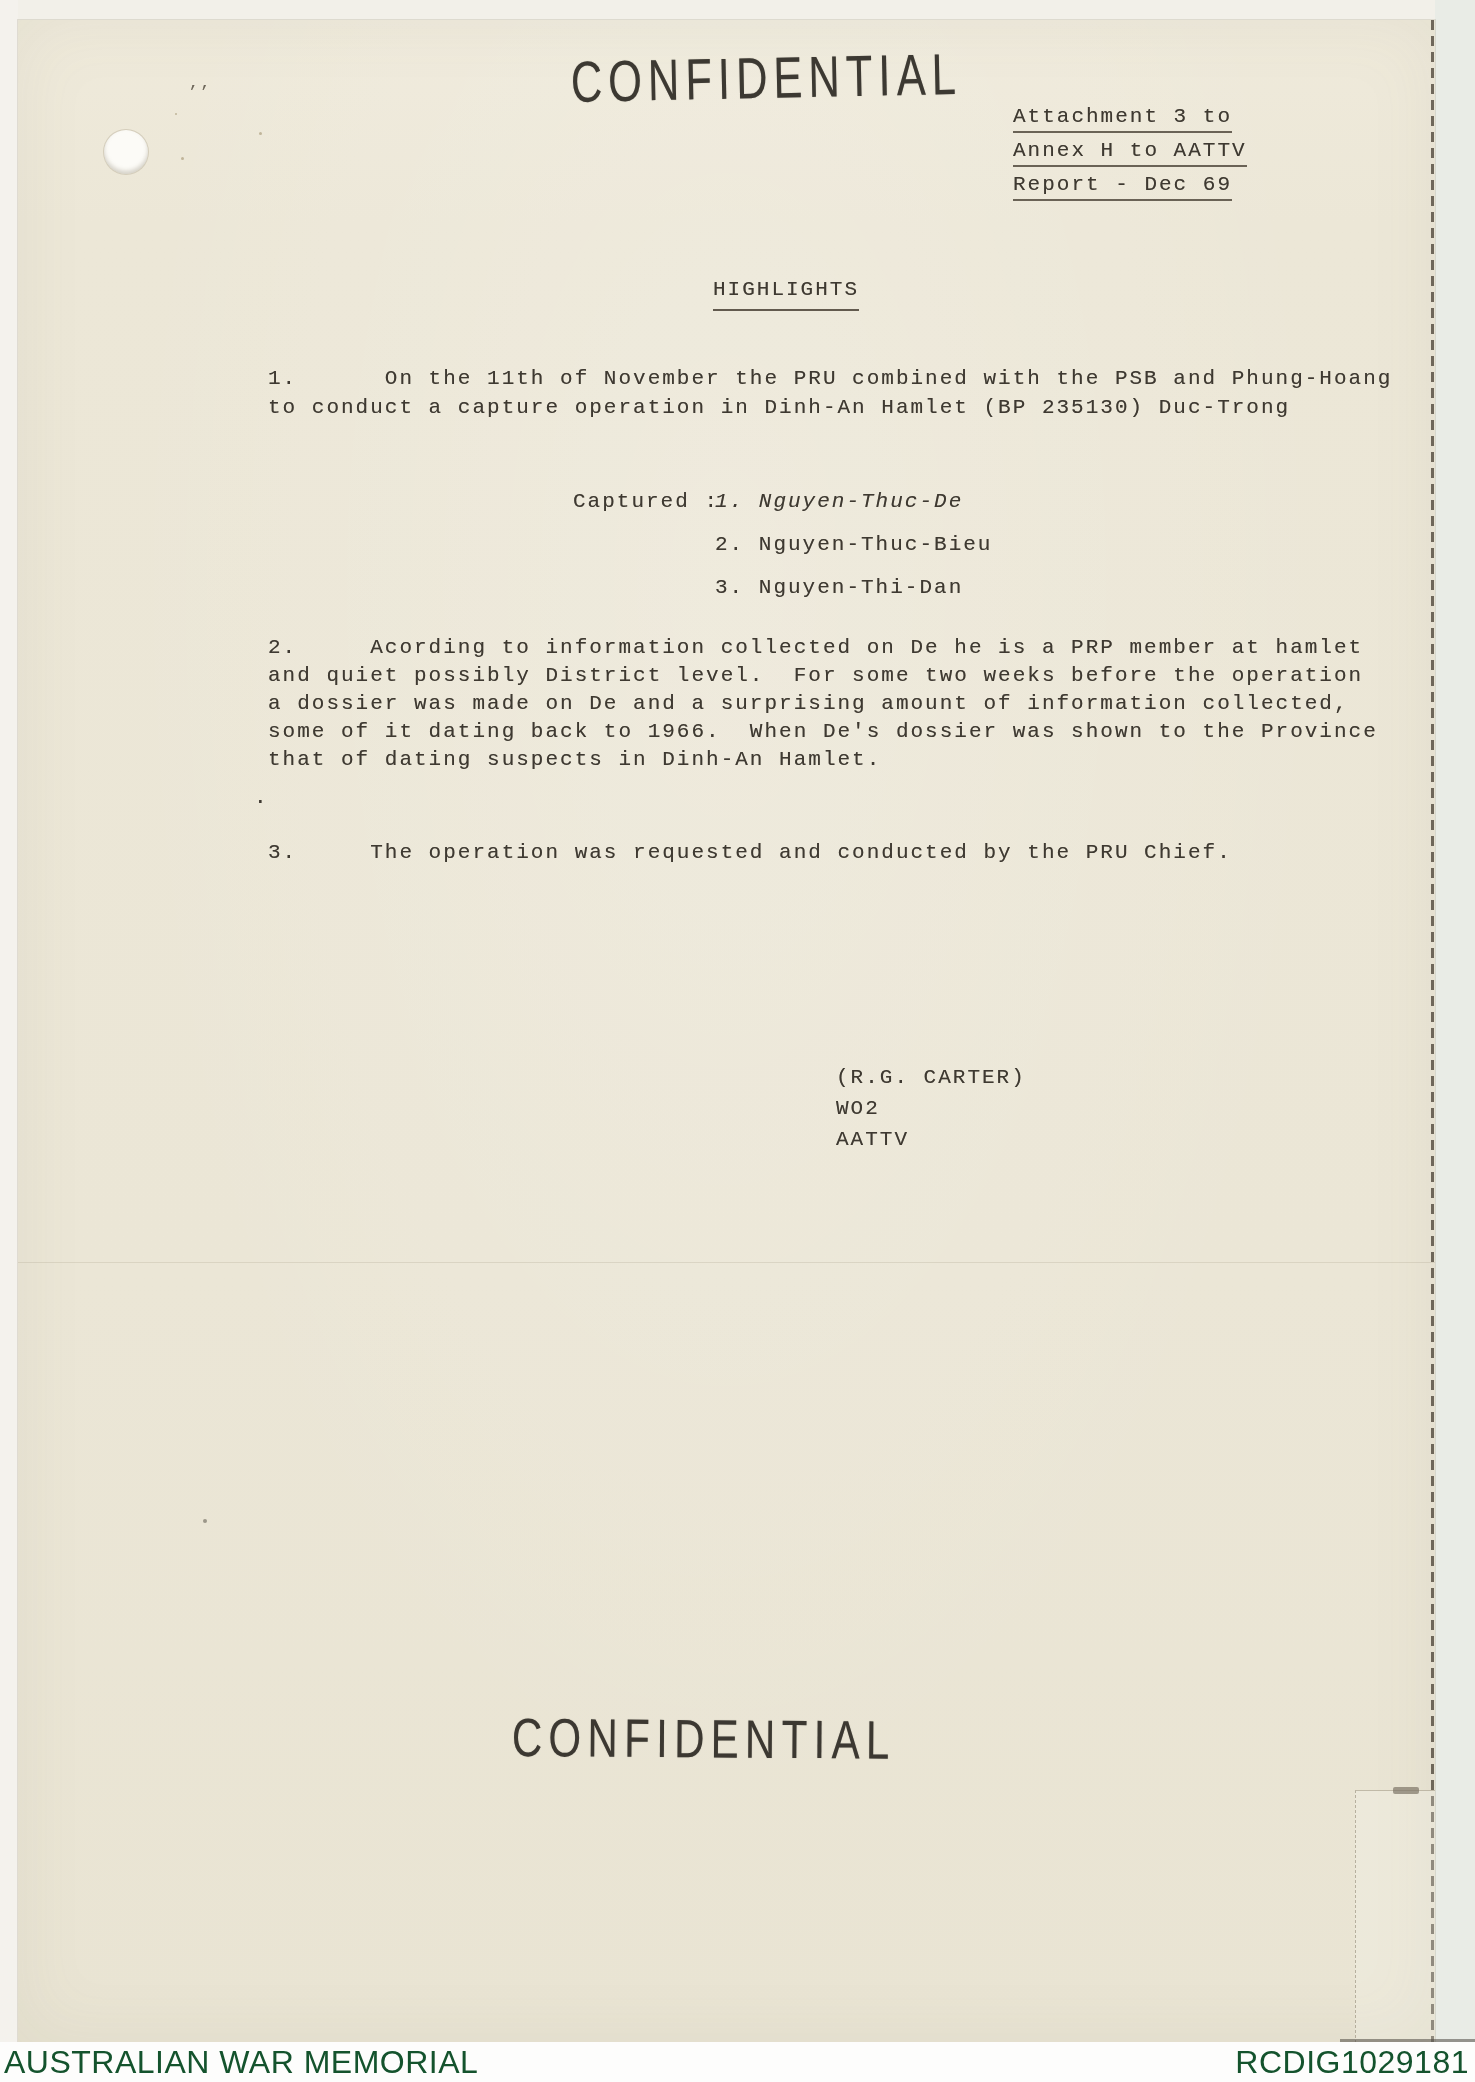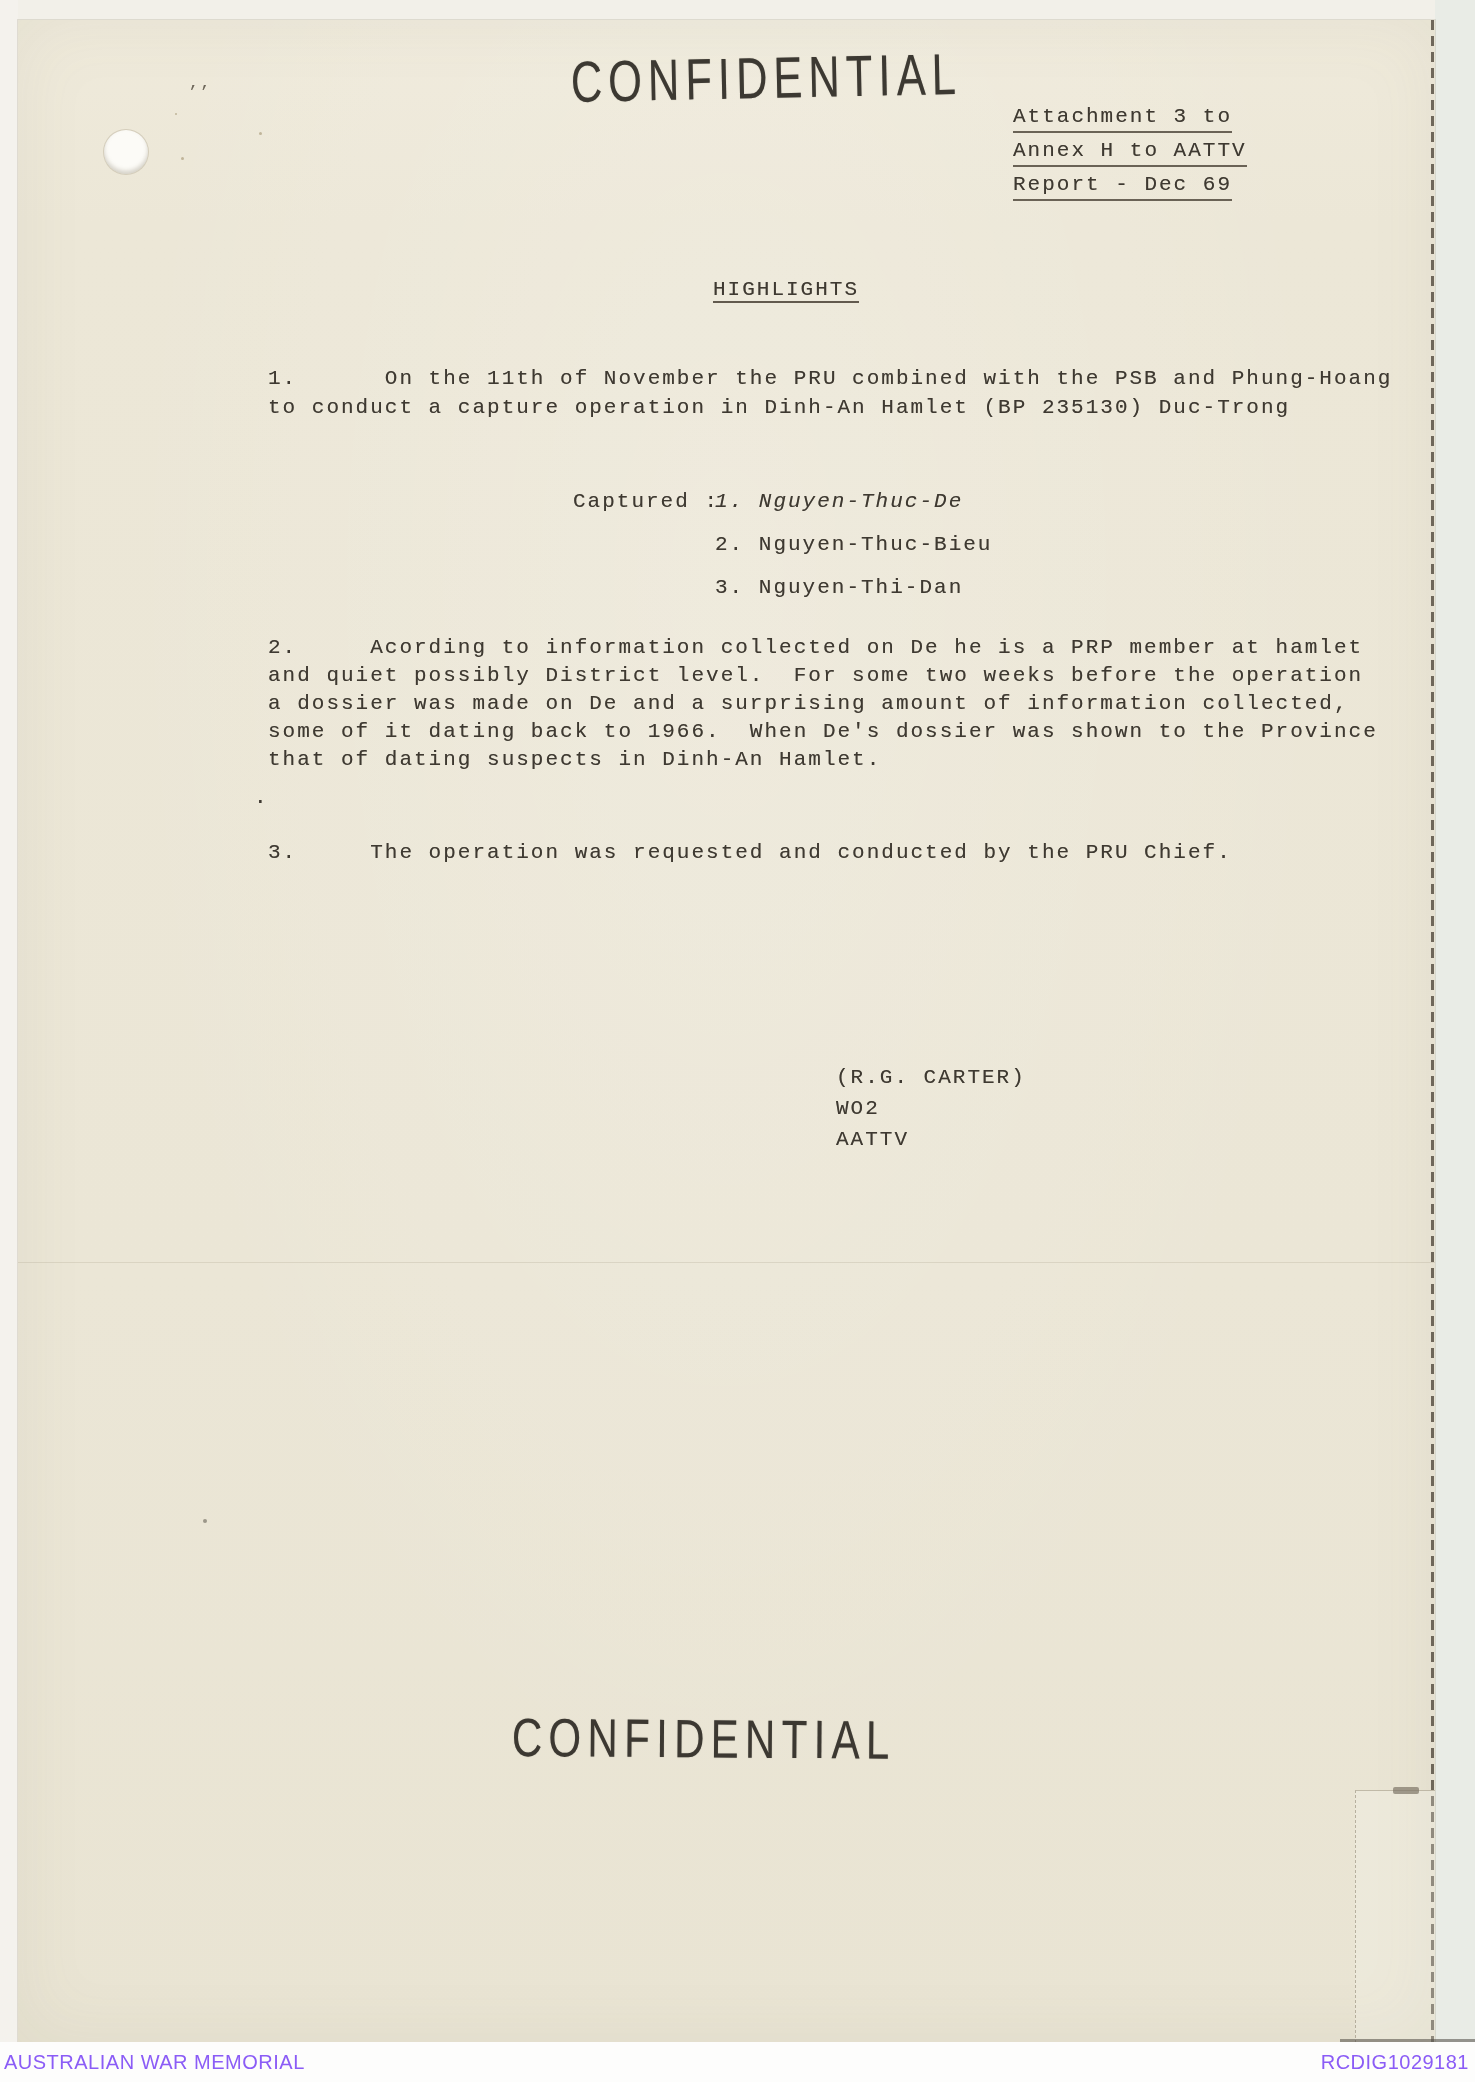--- a/index.html
+++ b/index.html
@@ -30,21 +30,21 @@
          color:rgba(44,40,34,0.87);text-shadow:0 0 1px rgba(44,40,34,0.35);}
   .stamp-top{position:absolute;left:570px;top:48px;font-size:58px;letter-spacing:8px;
          transform:rotate(-1.2deg) scaleX(0.75);transform-origin:left top;}
   .stamp-bottom{position:absolute;left:512px;top:1706px;font-size:54px;letter-spacing:8px;
          transform:rotate(0.4deg) scaleX(0.78);transform-origin:left top;}
 
   .attachment{position:absolute;left:1013px;top:104px;}
   .attachment .aline{display:table;line-height:26px;margin-bottom:5px;padding-bottom:1px;
          border-bottom:2px solid rgba(62,54,42,0.75);text-align:right;}
 
-  .doc-title{position:absolute;left:713px;top:278px;display:table;padding-bottom:0;
+  .doc-title{position:absolute;left:713px;top:278px;display:table;padding-bottom:8px;
          border-bottom:2px solid rgba(62,54,42,0.8);}
 
   .para1{position:absolute;left:268px;top:364px;}
   .captured-label{position:absolute;left:573px;top:490px;text-align:right;}
   .cap-item-1{position:absolute;left:715px;top:490px;font-style:italic;}
   .cap-item-2{position:absolute;left:715px;top:533px;}
   .cap-item-3{position:absolute;left:715px;top:576px;}
   .para2{position:absolute;left:268px;top:634px;}
   .para2 .line{line-height:28px;}
   .para3{position:absolute;left:268px;top:838px;}
@@ -61,21 +61,21 @@
          border-top:1px solid rgba(150,140,118,0.5);
          background:rgba(248,246,238,0.25);}
   .corner-smudge{position:absolute;left:1393px;top:1787px;width:26px;height:7px;
          background:#7d7566;opacity:.7;border-radius:2px;}
   .bottom-dark-line{position:absolute;left:1340px;top:2039px;width:135px;height:4px;
          background:#4d4841;opacity:.55;}
 
   .footer-bar{position:absolute;left:0;top:2042px;width:1475px;height:40px;background:#fdfdfc;
          display:flex;align-items:center;justify-content:space-between;
          padding:0;box-sizing:border-box;}
-  .footer-text{font-family:"Liberation Sans",sans-serif;font-size:20px;color:#8b5cf6;
+  .footer-text{font-family:"Liberation Sans",sans-serif;font-size:32px;color:#14532d;
          letter-spacing:0.5px;}
   .footer-left{margin-left:4px;}
   .footer-right{margin-right:6px;}
 </style>
 </head>
 <body>
 
 <div class="page">
   <div class="strip-top"></div>
   <div class="strip-left"></div>

